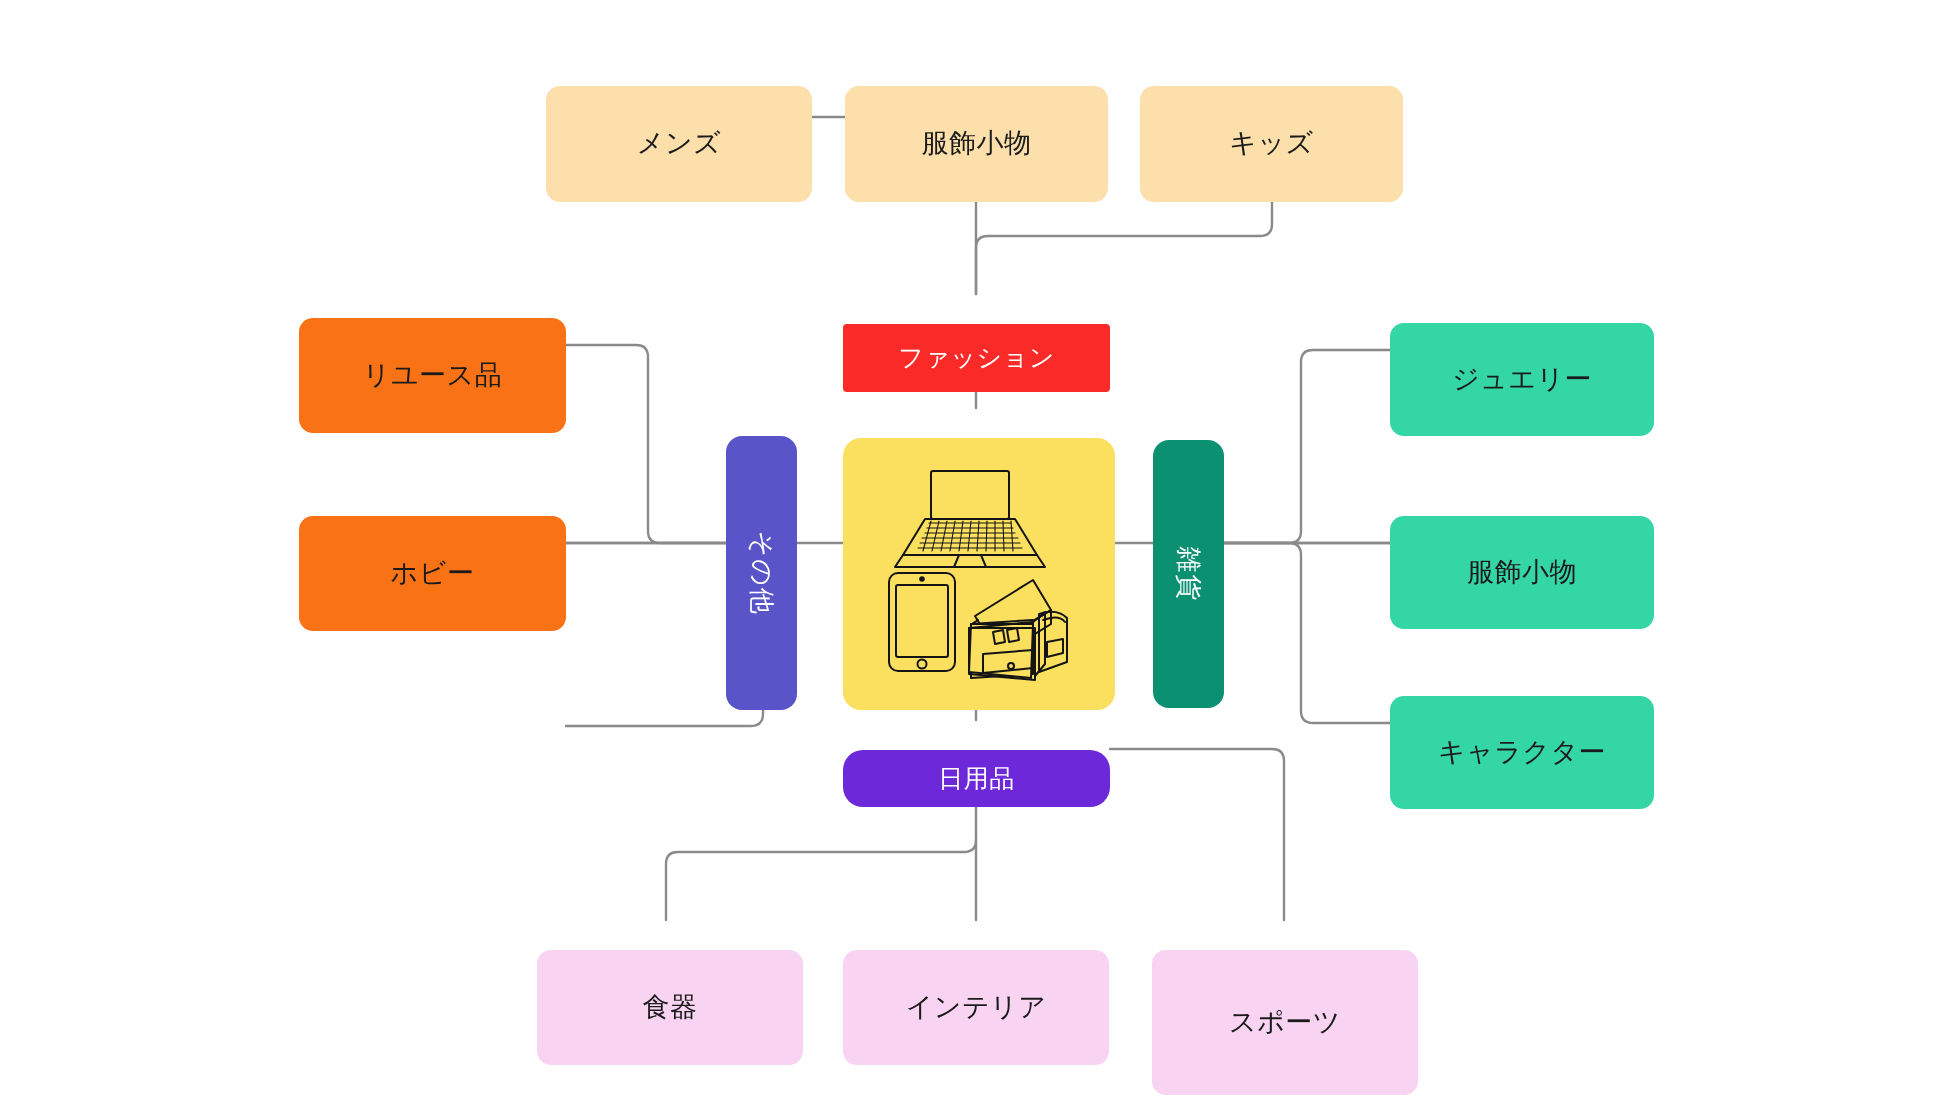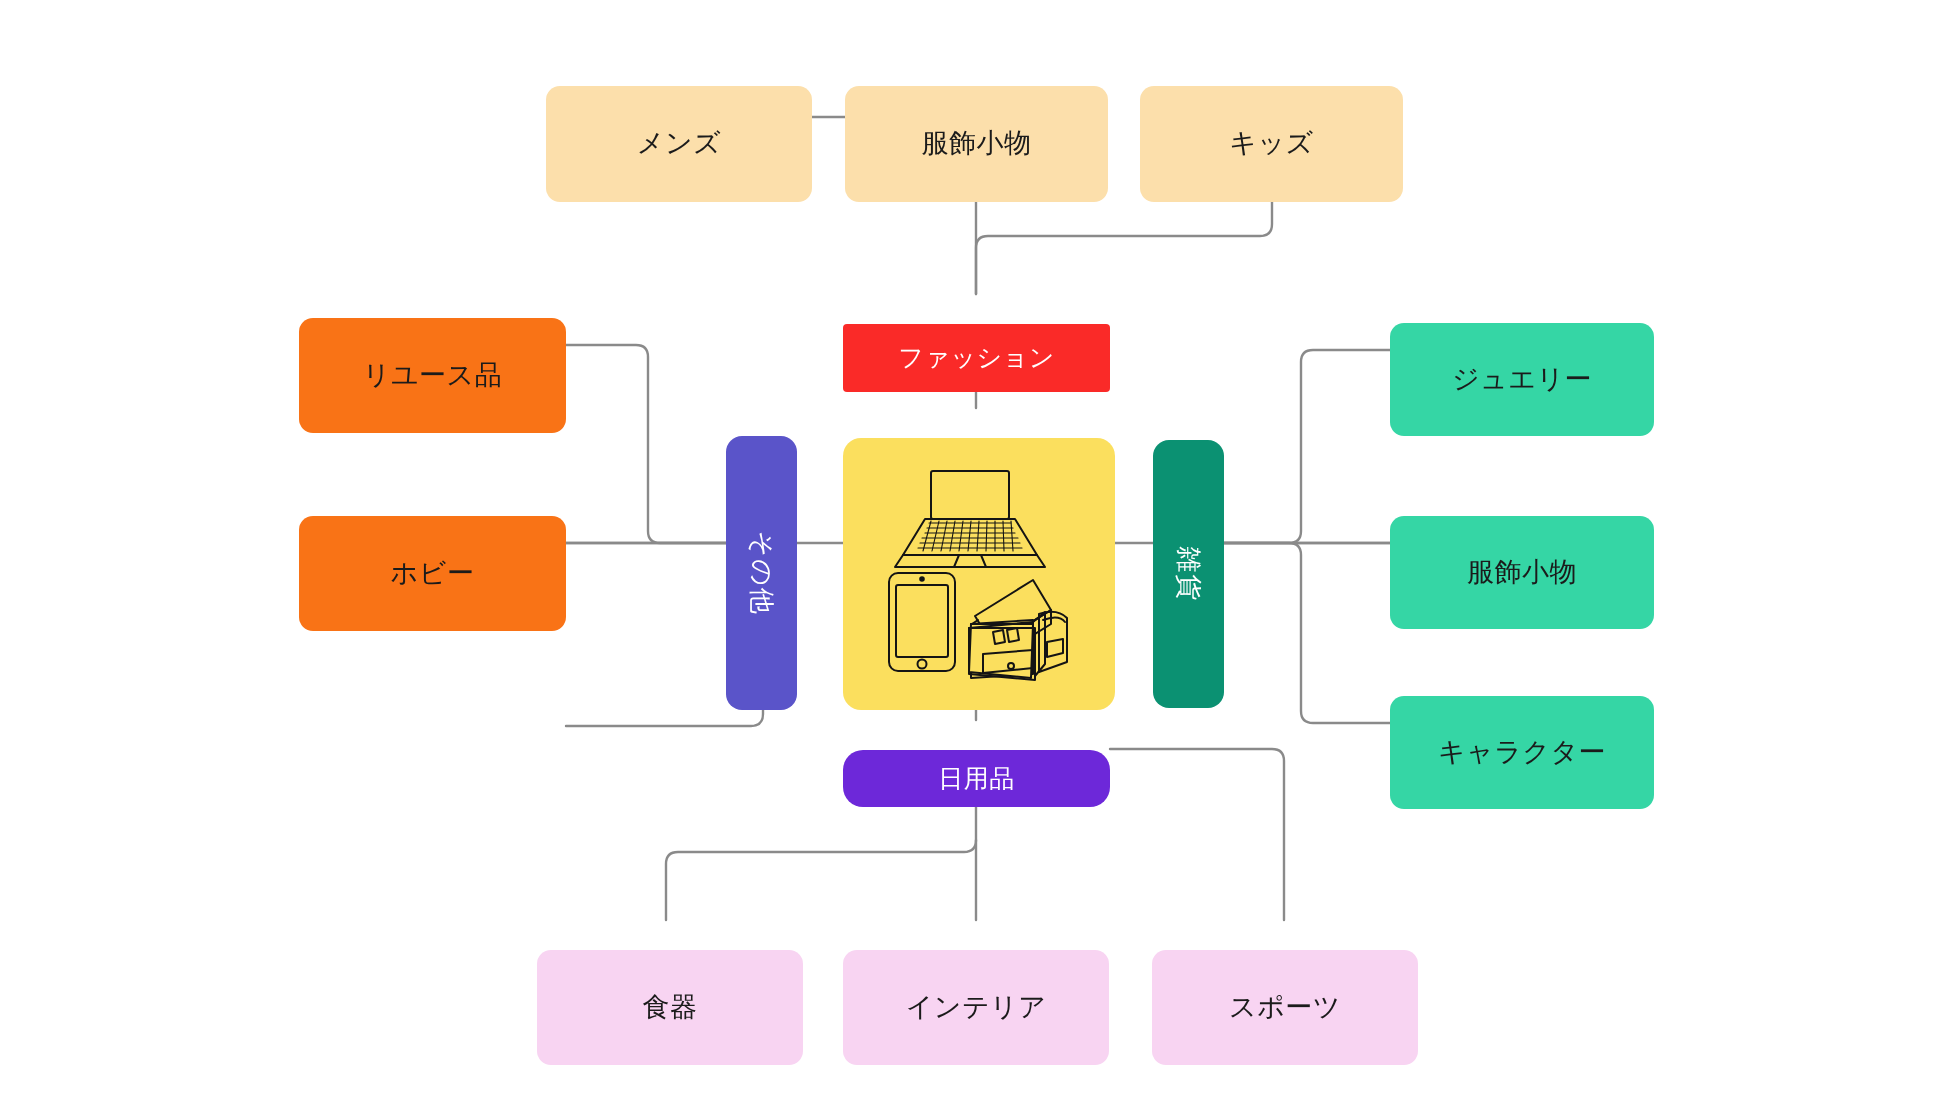--- a/index.html
+++ b/index.html
@@ -213,17 +213,17 @@
   </div>
 
   <div class="node pinklt" style="left:537px; top:920px; width:266px; height:115px;">
     <span>食器</span>
   </div>
 
   <div class="node pinklt" style="left:843px; top:920px; width:266px; height:115px;">
     <span>インテリア</span>
   </div>
 
-  <div class="node pinklt" style="left:1152px; top:920px; width:266px; height:115px;">
+  <div class="node pinklt" style="left:1152px; top:920px; width:266px; height:145px;">
     <span>スポーツ</span>
   </div>
 
 </div>
 
 </body></html>

